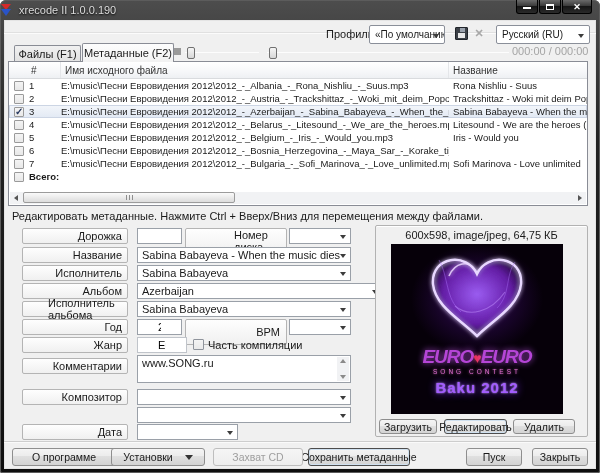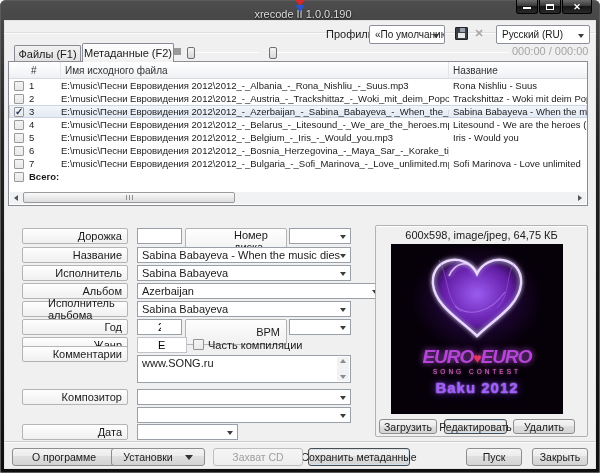--- a/index.html
+++ b/index.html
@@ -2,21 +2,21 @@
 <html><head>
 <meta charset="utf-8">
 <style>
   * { margin:0; padding:0; box-sizing:border-box; }
   html,body { width:600px; height:473px; font-family:"Liberation Sans",sans-serif; }
   .window { position:relative; width:600px; height:473px;
     background:linear-gradient(#4d4d4d,#222 30%,#0e0e0e);
     border-radius:6px 6px 2px 2px; box-shadow:inset 0 0 0 1px #5c5c5c; overflow:hidden; }
 
   
-  .titlebar { position:absolute; left:0; top:0; right:0; height:20px; display:flex; align-items:center; padding:0 0;flex-direction:column; }
+  .titlebar { position:absolute; left:0; top:0; right:0; height:20px; display:flex; align-items:center; padding:0 0; }
   .app-icon { position:relative; width:13px; height:13px; }
   .app-icon .tri-red { position:absolute; left:1px; top:0; width:0; height:0;
     border-left:5px solid transparent; border-right:5px solid transparent; border-top:6px solid #d42a2a; }
   .app-icon .tri-blue { position:absolute; left:1px; top:5px; width:0; height:0;
     border-left:5px solid transparent; border-right:5px solid transparent; border-top:7px solid #2a54c8; }
   .titletext { color:#dcdcdc; font-size:11px; margin-left:6px; text-shadow:0 1px 2px #000; }
   .winbtns { position:absolute; right:8px; top:0; display:flex; gap:1px; }
   .winbtn { width:22px; height:14px; background:linear-gradient(#6a6a6a,#3a3a3a 45%,#161616 50%,#2a2a2a);
     border:1px solid #000; border-top:none; border-radius:0 0 3px 3px;
     display:flex; align-items:center; justify-content:center; color:#fff; font-size:9px; font-weight:bold; }
@@ -275,20 +275,21 @@
           </div>
         <div class="sthumb">
             <div class="grip"></div>
           </div>
         <div class="sarrow right">
             <div class="tri-r"></div>
           </div>
       </div>
     </div>
 
+    <div class="instruction">Редактировать метаданные. Нажмите Ctrl + Вверх/Вниз для перемещения между файлами.</div>
 
     <div class="flabel" style="top:208px;">
         <span>Дорожка</span>
       </div>
     <input class="finput" style="left: 133px; top: 208px; width: 45px;" value="">
     <div class="fbtn" style="top:208px;">
         <span>Номер диска</span>
       </div>
     <div class="fcombo" style="left:285px; top:208px; width:62px;">
       <span></span>
@@ -339,21 +340,21 @@
         <span class="arrow"></span>
     </div>
 
     <div class="flabel" style="top:317px;">
         <span>Жанр</span>
       </div>
     <input class="finput" style="left: 133px; top: 317px; width: 50px; border-color: rgb(192, 196, 202);" value="Eurovision">
     <div class="checkbox" style="left:189px; top:319px;"></div>
     <div class="lbl" style="left:204px; top:319px;">Часть компиляции</div>
 
-    <div class="flabel" style="top:326px;">
+    <div class="flabel" style="top:338px;">
         <span>Комментарии</span>
       </div>
     <div class="comments">
       <span>www.SONG.ru</span>
       <div class="vscr">
         <div class="tri-u"></div>
         <div class="tri-d"></div>
       </div>
     </div>
 

